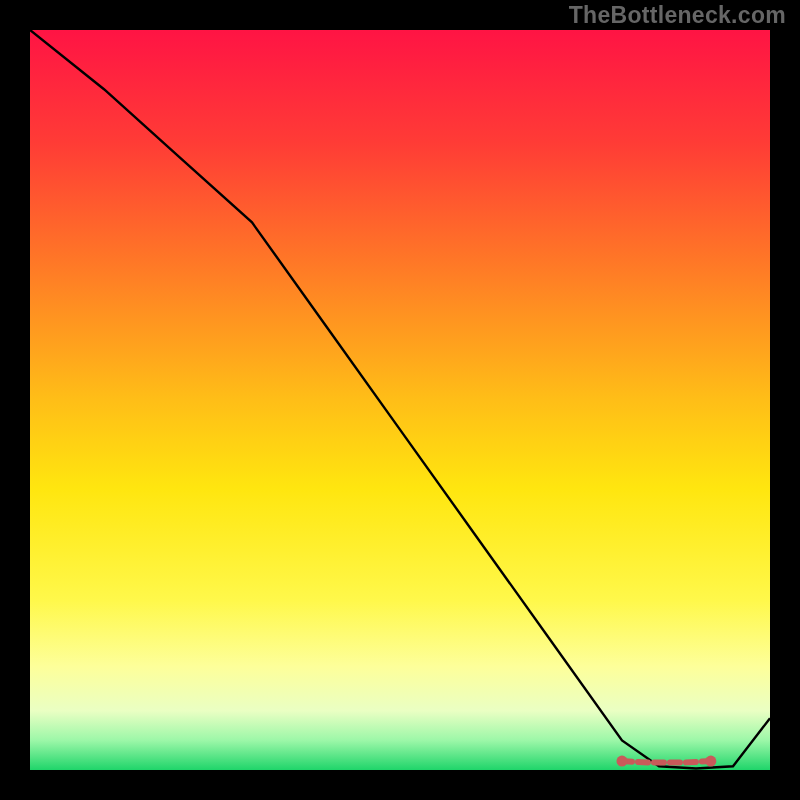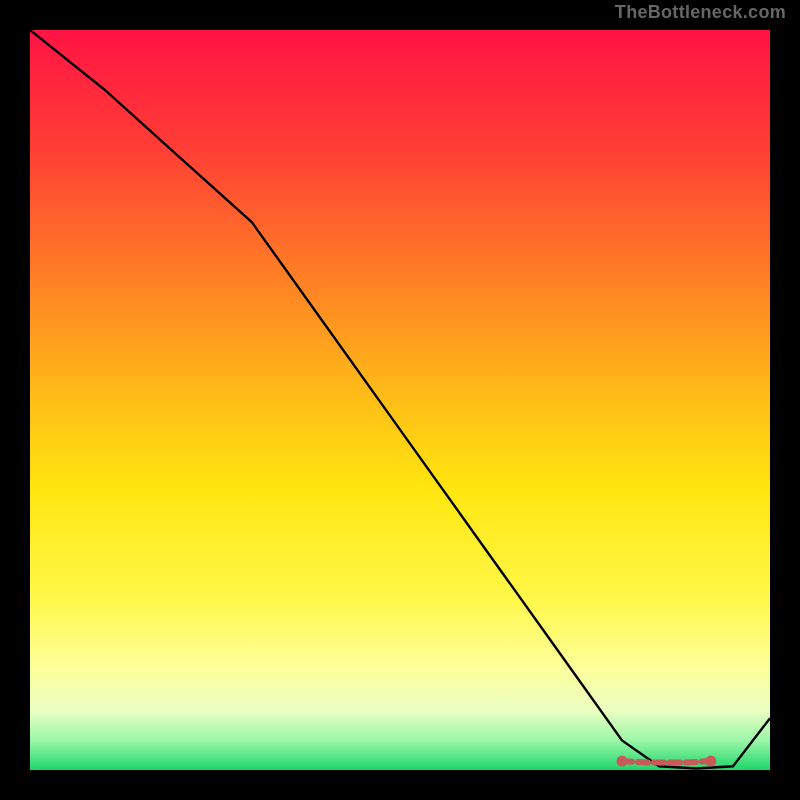--- a/index.html
+++ b/index.html
@@ -17,21 +17,21 @@
     top: 0;
     width: 800px;
     height: 800px;
     background: #000;
   }
   .watermark {
     position: absolute;
     top: 2px;
     right: 14px;
     color: #666;
-    font-size: 18px;
+    font-size: 23px;
     font-weight: bold;
     letter-spacing: 0.3px;
     user-select: none;
     text-align: right;
   }
   .plot-area {
     position: absolute;
     left: 30px;
     top: 30px;
     width: 740px;

